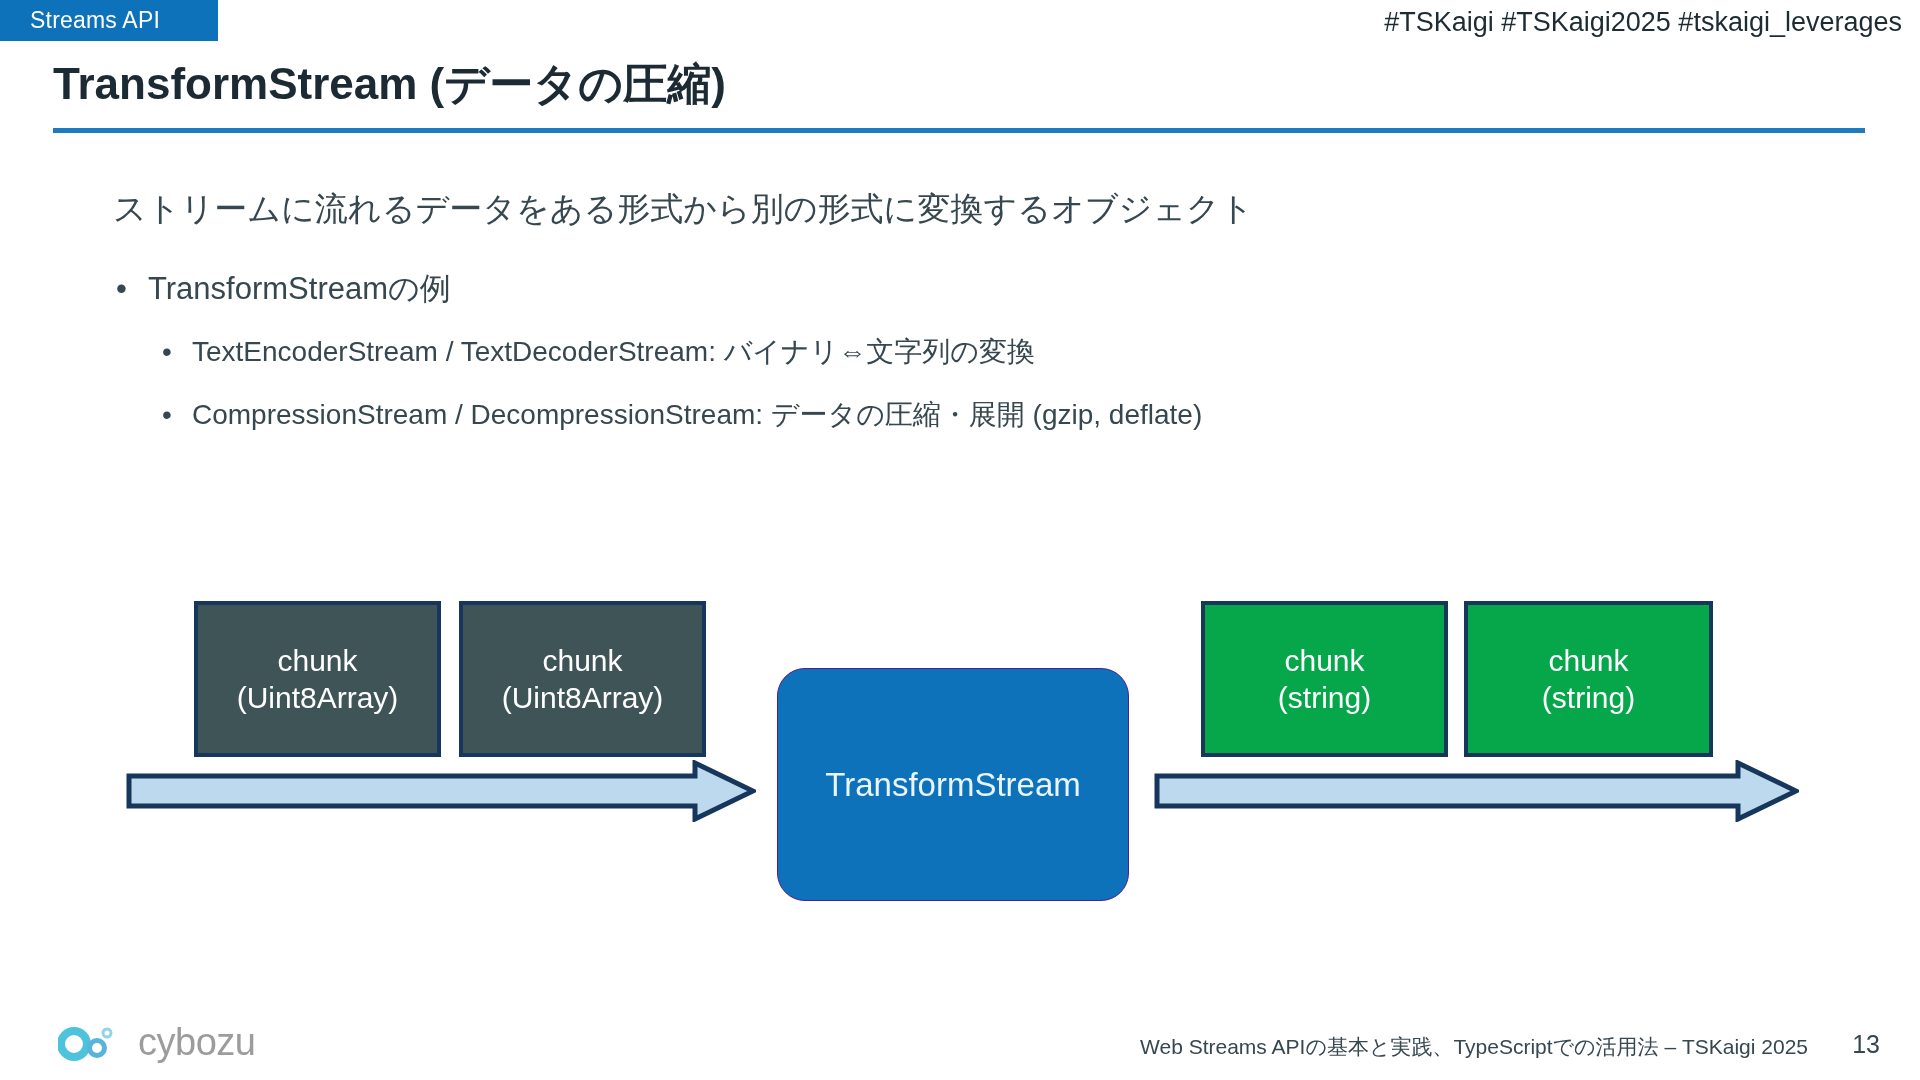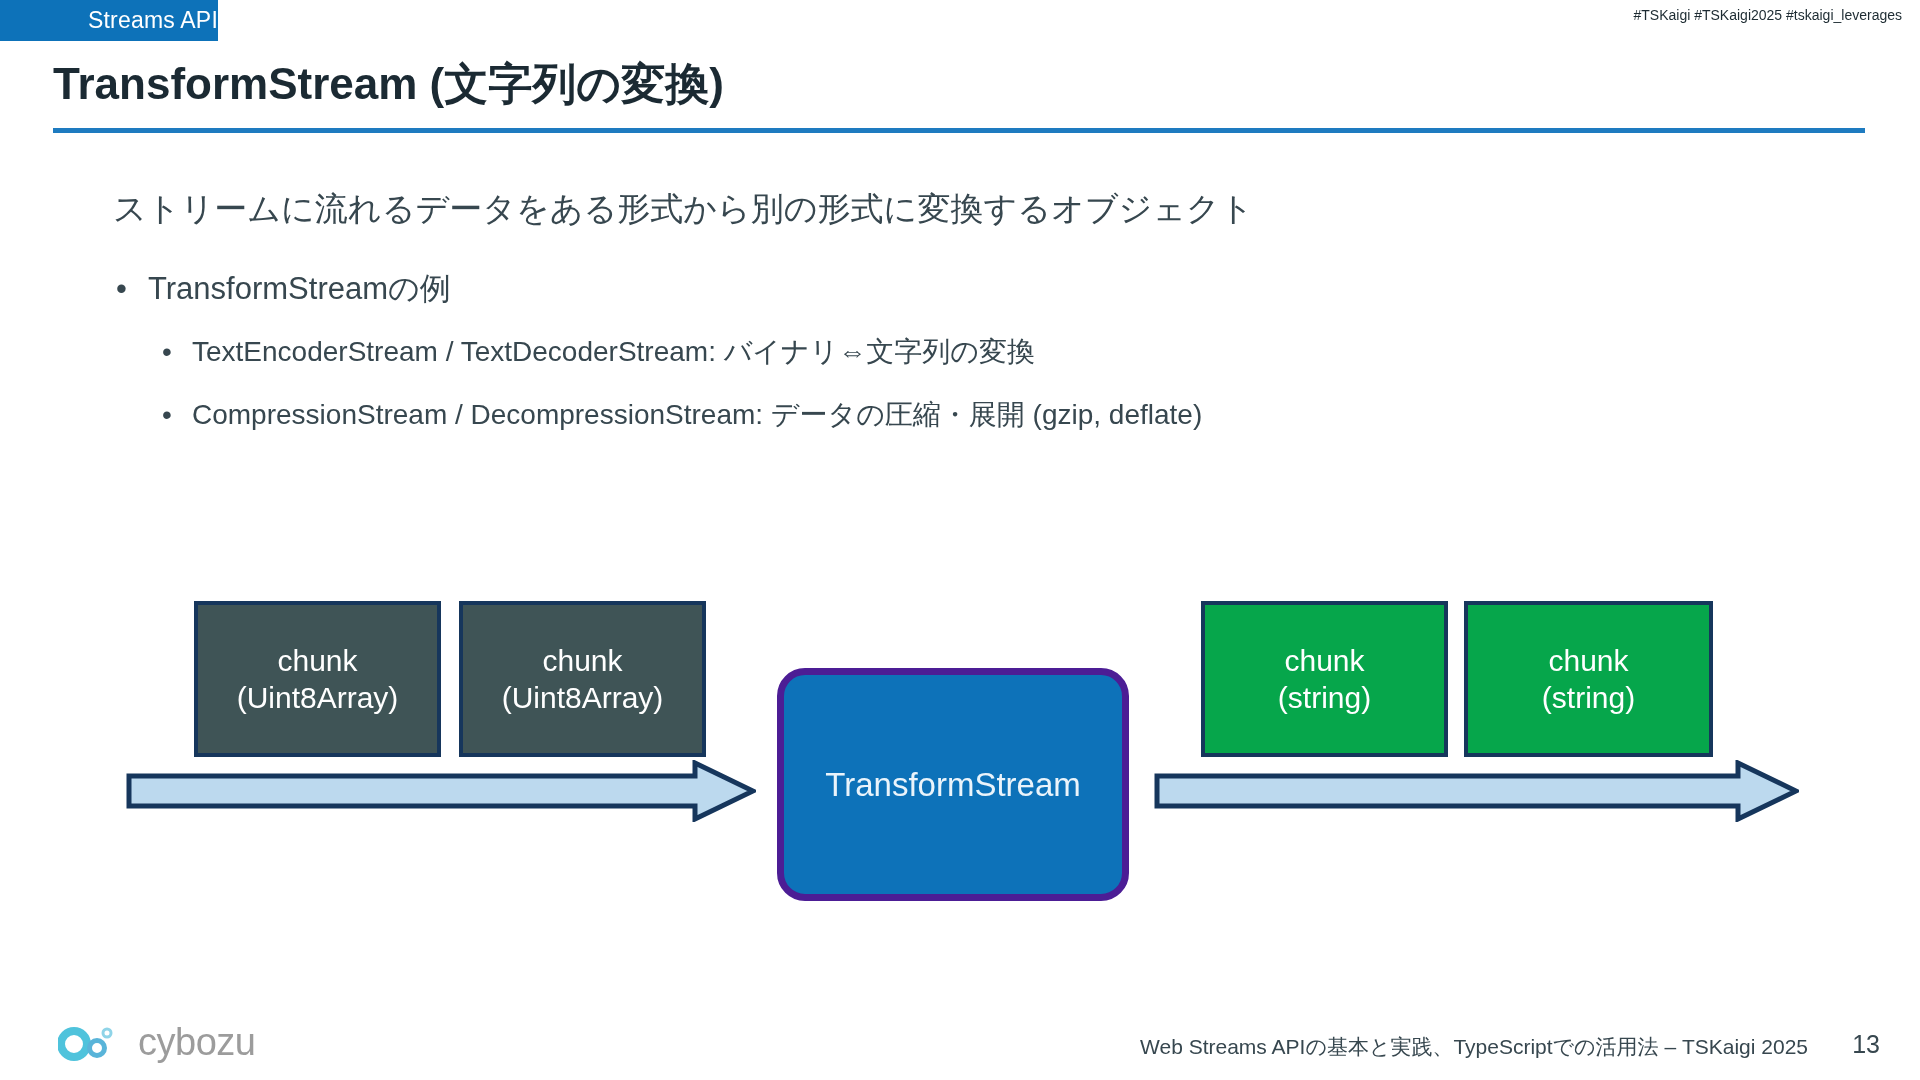--- a/index.html
+++ b/index.html
@@ -22,30 +22,30 @@
   .section-tag {
     position: absolute;
     left: 0;
     top: 0;
     width: 218px;
     height: 41px;
     background: #0D72B9;
     color: #ffffff;
     font-size: 23px;
     line-height: 41px;
-    text-align: right;
+    text-align: left;
     letter-spacing: 0.2px;
     box-sizing: border-box;
     padding-left: 30px;
   }
   .hashtags {
     position: absolute;
     right: 18px;
     top: 7px;
-    font-size: 14px;
+    font-size: 27px;
     color: #1d2b32;
     white-space: nowrap;
   }
   .slide-title {
     position: absolute;
     left: 53px;
     top: 55px;
     font-size: 44px;
     font-weight: bold;
     color: #1B2A33;
@@ -123,21 +123,21 @@
   #chunk-out-1 { left: 1185px; top: 601px; width: 247px; height: 156px; }
   #chunk-out-2 { left: 1448px; top: 601px; width: 249px; height: 156px; }
 
   .transform-box {
     position: absolute;
     left: 761px;
     top: 668px;
     width: 352px;
     height: 233px;
     background: #0D72B9;
-    border: 7px solid #4c1d95;
+    border: 1px solid #4c1d95;
     border-radius: 28px;
     box-sizing: border-box;
     color: #EAF4FB;
     font-size: 33px;
     display: flex;
     align-items: center;
     justify-content: center;
   }
 
   .arrow-svg { position: absolute; }
@@ -176,21 +176,21 @@
     color: #37474F;
   }
 </style>
 </head>
 <body>
 
 <div id="slide">
 
   <div class="section-tag">Streams API</div>
   <div class="hashtags">#TSKaigi #TSKaigi2025 #tskaigi_leverages</div>
-  <div class="slide-title">TransformStream (文字列の変換)</div>
+  <div class="slide-title">TransformStream (データの圧縮)</div>
   <div class="title-rule"></div>
 
   <div class="lead">ストリームに流れるデータをある形式から別の形式に変換するオブジェクト</div>
 
   <div class="bullet-l1">
     <span class="dot">•</span><span>TransformStreamの例</span>
   </div>
 
   <div class="bullet-l2" id="sub1">
     <span class="dot">•</span><span>TextEncoderStream / TextDecoderStream: バイナリ⇔文字列の変換</span>

